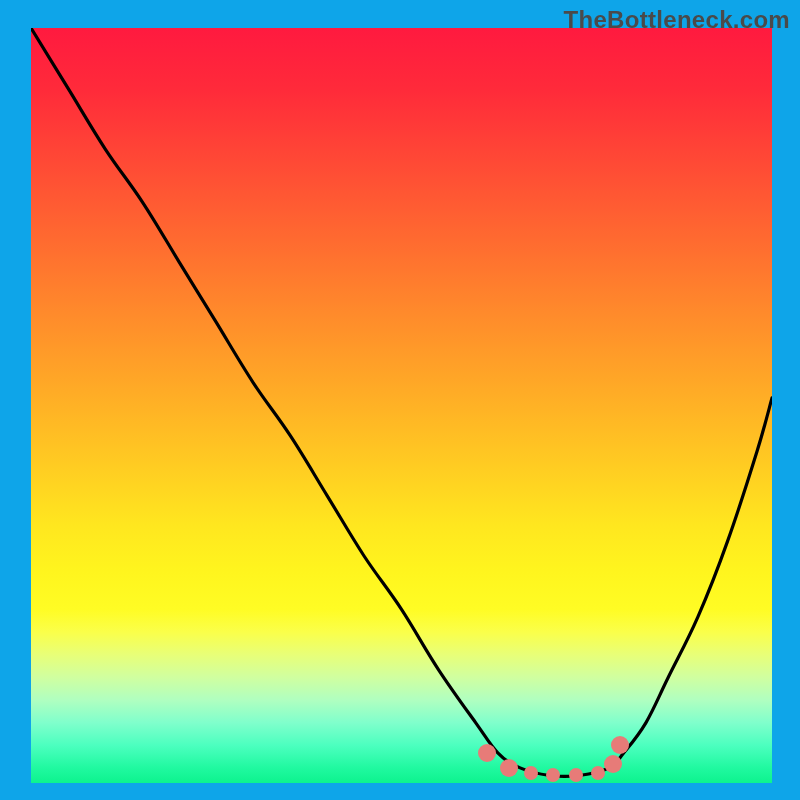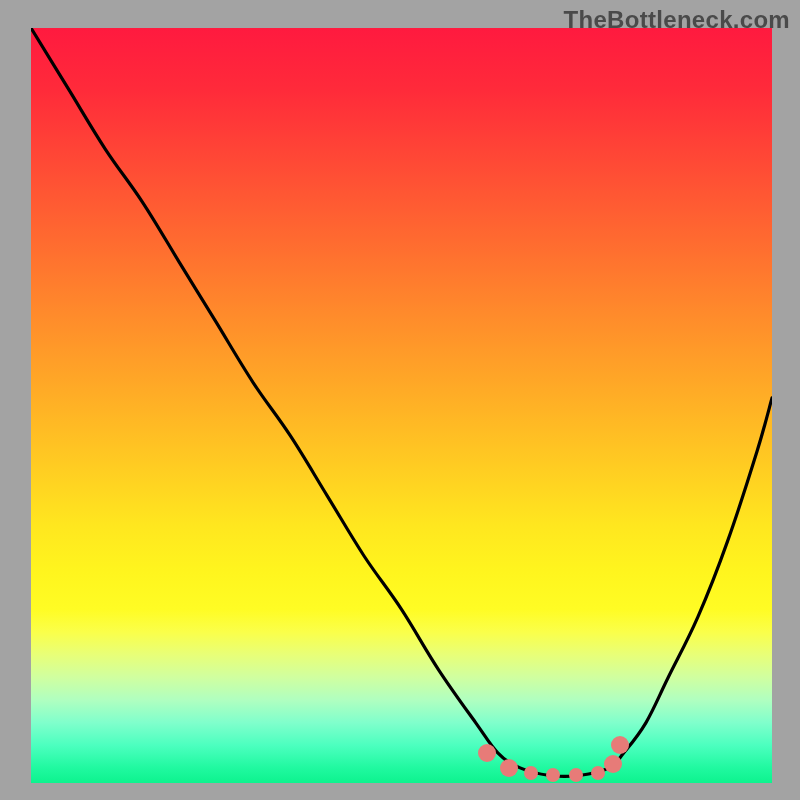--- a/index.html
+++ b/index.html
@@ -1,21 +1,21 @@
 <!DOCTYPE html>
 <html><head>
 <meta charset="utf-8">
 <style>
   * { margin: 0; padding: 0; box-sizing: border-box; }
   html, body { width: 800px; height: 800px; overflow: hidden; background: #000; }
   .frame {
     position: relative;
     width: 800px;
     height: 800px;
-    background: #a3a3a3;
+    background: #0ea5e9;
   }
   .watermark {
     position: absolute;
     top: 6px;
     right: 10px;
     color: #4a4a4a;
     font-family: Arial, Helvetica, sans-serif;
     font-size: 24px;
     font-weight: 600;
     letter-spacing: 0.3px;

